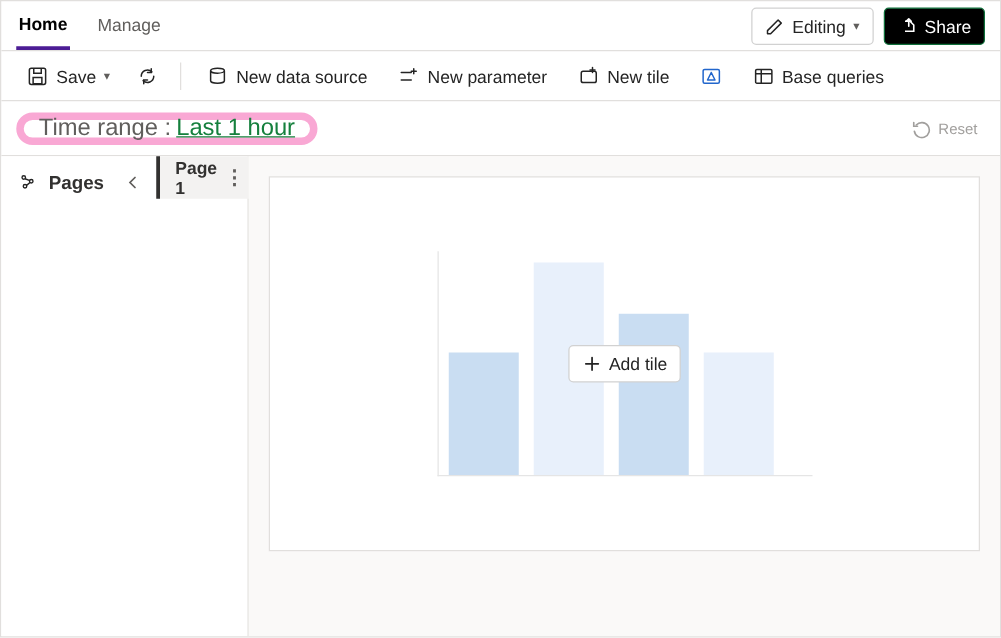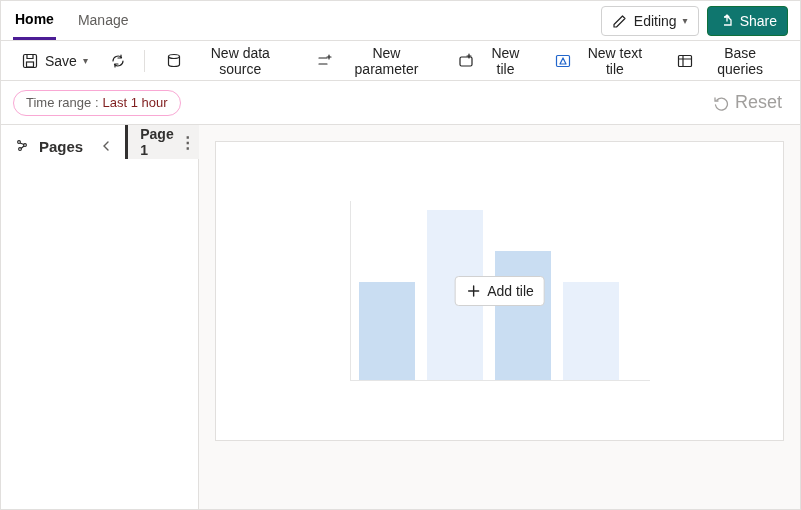--- a/index.html
+++ b/index.html
@@ -43,21 +43,21 @@
     height: 30px;
     padding: 0 10px;
     border: 1px solid #d1d1d1;
     border-radius: 4px;
     background: #fff;
     color: #242424;
     cursor: pointer;
     font-size: 14px;
   }
   .btn.primary {
-    background: #0f766e;
+    background: #000000;
     border-color: #0f703b;
     color: #fff;
   }
   .chev-small { font-size: 10px; color: #605e5c; }
 
   
   .toolbar {
     display: flex;
     align-items: center;
     height: 40px;
@@ -90,31 +90,31 @@
     align-items: center;
     height: 44px;
     padding: 0 12px;
     border-bottom: 1px solid #e1dfdd;
   }
   .pill {
     display: inline-flex;
     align-items: center;
     height: 26px;
     padding: 0 12px;
-    border: 1px solid #f9a8d4;
+    border: 6px solid #f9a8d4;
     border-radius: 13px;
-    font-size: 13px;
+    font-size: 19px;
     color: #605e5c;
     cursor: pointer;
     gap: 4px;
   }
-  .pill .val { color: #7f1d1d; }
+  .pill .val { color: #15803d; text-decoration: underline; }
   .resetbtn {
     display: inline-flex; align-items:center; gap:6px;
-    border:none; background:transparent; color:#a19f9d; cursor:pointer; font-size:18px;
+    border:none; background:transparent; color:#a19f9d; cursor:pointer; font-size:12px;
   }
 
   
   .main {
     display: flex;
     height: calc(510px - 40px - 40px - 44px - 2px);
   }
   .sidebar {
     width: 198px;
     border-right: 1px solid #e1dfdd;
@@ -267,21 +267,20 @@
     </span>
     <span>New tile</span>
   </button>
   <button class="toolbtn">
     <span>
       <svg width="18" height="18" viewBox="0 0 18 18" fill="none">
           <rect x="2.5" y="3.5" width="13" height="11" rx="1.2" stroke="#2266cc" stroke-width="1.2"></rect>
           <path d="M6 12h6M9 6l-3 6M9 6l3 6" stroke="#2266cc" stroke-width="1.2" stroke-linecap="round"></path>
         </svg>
     </span>
-    <span>New text tile</span>
   </button>
   <button class="toolbtn">
     <span>
       <svg width="18" height="18" viewBox="0 0 18 18" fill="none">
           <rect x="2.5" y="3.5" width="13" height="11" rx="1" stroke="#242424" stroke-width="1.2"></rect>
           <path d="M2.5 7h13M7 3.5v11" stroke="#242424" stroke-width="1.2"></path>
         </svg>
     </span>
     <span>Base queries</span>
   </button>

